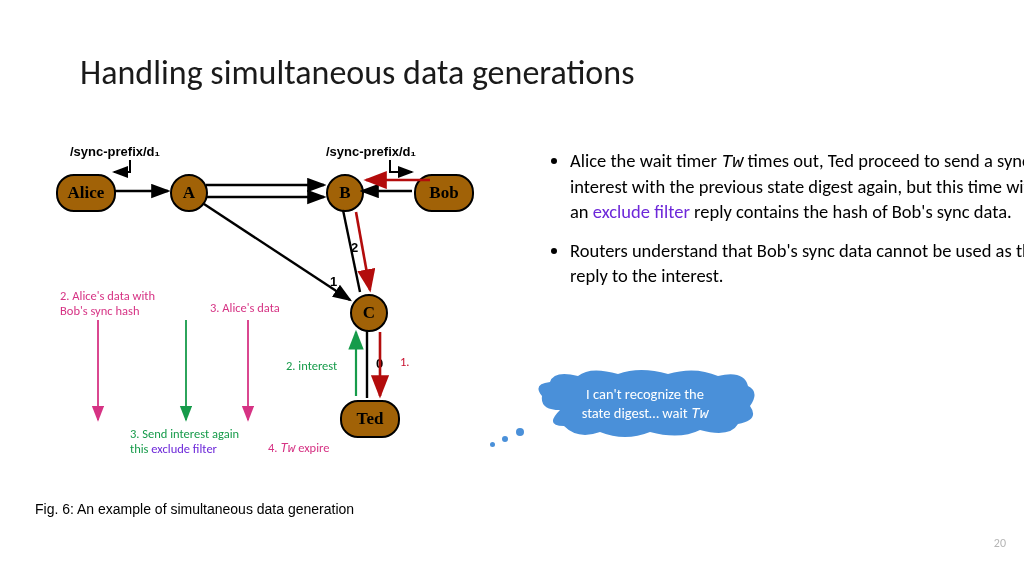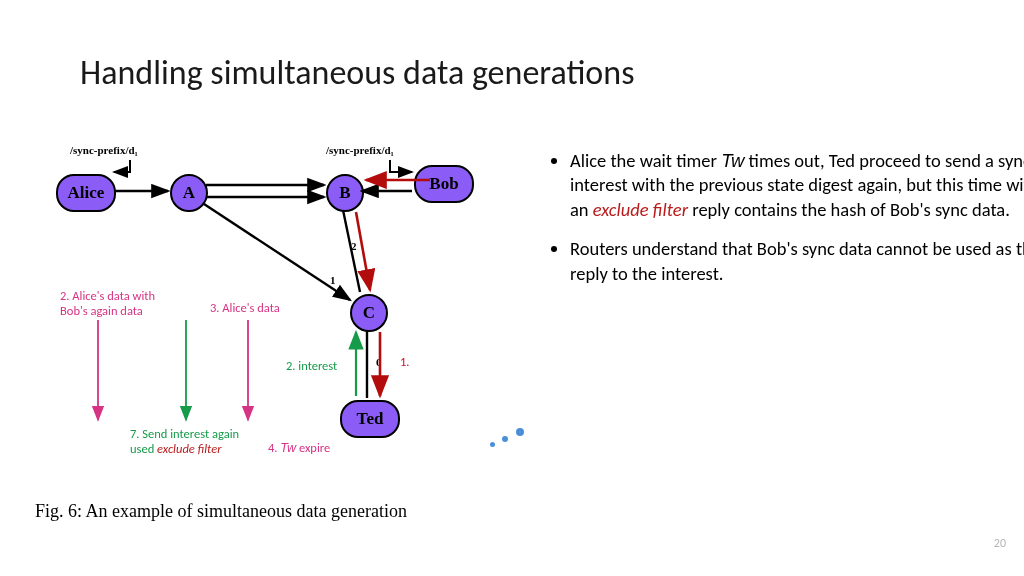--- a/index.html
+++ b/index.html
@@ -1,29 +1,29 @@
 <!DOCTYPE html>
 <html><head>
 <meta charset="utf-8">
 <style>
   html,body{margin:0;padding:0;width:1024px;height:576px;font-family:"Segoe UI",Calibri,Arial,sans-serif;background:#fff;color:#000;overflow:hidden}
   .slide{position:relative;width:1024px;height:560px}
   .title{position:absolute;left:80px;top:52px;font-size:34px;font-weight:400;color:#1a1a1a}
   .page-num{position:absolute;right:18px;bottom:10px;font-size:12px;color:#b5b5b5}
-  .figcap{position:absolute;left:35px;top:501px;font-size:18px;font-family:Liberation Serif, serif}
+  .figcap{position:absolute;left:35px;top:501px;font-size:14px;font-family:Liberation Sans, sans-serif}
   .bullets{position:absolute;left:530px;top:130px;width:478px;font-size:18.5px;line-height:1.35}
   .bullets li{margin-bottom:14px}
-  .em-orange{color:#b91c1c;font-style:italic}
-  .em-serif{font-style:italic;font-family:Liberation Sans, sans-serif}
+  .em-orange{color:#6d28d9;}
+  .em-serif{font-style:italic;font-family:Liberation Mono, monospace}
   
   .diag{position:absolute;left:30px;top:130px;width:480px;height:360px}
-  .node{position:absolute;border:2px solid #000;border-radius:50%;background:#8b5cf6;display:flex;align-items:center;justify-content:center;font-family:"Times New Roman",serif;font-size:17px;font-weight:700}
+  .node{position:absolute;border:2px solid #000;border-radius:50%;background:#a16207;display:flex;align-items:center;justify-content:center;font-family:"Times New Roman",serif;font-size:17px;font-weight:700}
   .node.big{width:56px;height:34px;border-radius:18px}
   .node.sq{width:34px;height:34px}
-  .lbl{position:absolute;font-family:Liberation Serif, serif;font-size:11px;font-weight:700;white-space:nowrap}
+  .lbl{position:absolute;font-family:Liberation Sans, sans-serif;font-size:13px;font-weight:700;white-space:nowrap}
   .ann{position:absolute;font-size:12.5px;line-height:1.2;white-space:nowrap}
   .pink{color:#d63384}
   .green{color:#169b4a}
   .red{color:#c8102e}
   
   .cloud{position:absolute;left:530px;top:370px;width:230px;height:68px}
   .cloud .body{position:absolute;inset:0;display:flex;align-items:center;justify-content:center;text-align:center;color:#fff;font-size:14.5px;padding:0 10px;line-height:1.25}
   .cloud svg{position:absolute;inset:0}
   .dot{position:absolute;border-radius:50%;background:#4a90d9}
   svg.wires{position:absolute;inset:0;overflow:visible}
@@ -36,39 +36,50 @@
   <div class="page-num">20</div>
   <div class="figcap">Fig. 6: An example of simultaneous data generation</div>
 
   <ul class="bullets">
     <li>
       <span>Alice the wait timer </span><span class="em-serif">Tw</span><span> times out, Ted proceed to send a sync interest with the previous state digest again, but this time with an </span><span class="em-orange">exclude filter</span><span> reply contains the hash of Bob's sync data.</span>
     </li>
     <li><span>Routers understand that Bob's sync data cannot be used as the reply to the interest.</span></li>
   </ul>
 
+  <div class="cloud">
+    <svg viewBox="0 0 230 68">
+      <path d="M30 40 Q10 40 12 26 Q2 14 20 12 Q24 0 48 6 Q60 -4 88 4 Q110 -4 138 4 Q165 -4 188 6 Q214 0 218 16 Q230 22 220 36 Q230 50 208 54 Q200 68 170 60 Q150 70 120 62 Q95 72 70 62 Q48 70 34 56 Q14 56 30 40 Z" fill="#4a90d9"></path>
+    </svg>
+    <div class="body">
+      <div>
+        <span>I can't recognize the</span><br>
+        <span>state digest… wait </span><span class="em-serif">Tw</span>
+      </div>
+    </div>
+  </div>
   <div class="dot" style="left:516px;top:428px;width:8px;height:8px"></div>
   <div class="dot" style="left:502px;top:436px;width:6px;height:6px"></div>
   <div class="dot" style="left:490px;top:442px;width:5px;height:5px"></div>
 
   <div class="diag">
 
     <div class="lbl" style="left:40px;top:14px">/sync-prefix/d₁</div>
     <div class="lbl" style="left:296px;top:14px">/sync-prefix/d₁</div>
 
     <div class="node big" style="left:26px;top:44px">
         <span>Alice</span>
       </div>
     <div class="node sq" style="left:140px;top:44px">
         <span>A</span>
       </div>
     <div class="node sq" style="left:296px;top:44px">
         <span>B</span>
       </div>
-    <div class="node big" style="left:384px;top:35px">
+    <div class="node big" style="left:384px;top:44px">
         <span>Bob</span>
       </div>
     <div class="node sq" style="left:320px;top:164px">
         <span>C</span>
       </div>
     <div class="node big" style="left:310px;top:270px">
         <span>Ted</span>
       </div>
 
     <div class="lbl" style="left:321px;top:110px">2</div>
@@ -113,19 +124,19 @@
       <line x1="218" y1="190" x2="218" y2="290" stroke="#d63384" stroke-width="1.8" marker-end="url(#arP)"></line>
     </svg>
 
     <div class="ann red" style="left:370px;top:224px">1.</div>
     <div class="ann green" style="left:256px;top:228px">2. interest</div>
     <div class="ann pink" style="left:180px;top:170px">3. Alice's data</div>
     <div class="ann pink" style="left:238px;top:310px">
       <span>4. </span><span class="em-serif">Tw</span><span> expire</span>
     </div>
     <div class="ann green" style="left:100px;top:296px">
-      <span>7. Send interest again</span><br><span>used </span><span class="em-orange">exclude filter</span>
+      <span>3. Send interest again</span><br><span>this </span><span class="em-orange">exclude filter</span>
     </div>
     <div class="ann pink" style="left:30px;top:158px">
-      <span>2. Alice's data with</span><br><span>Bob's again data</span>
+      <span>2. Alice's data with</span><br><span>Bob's sync hash</span>
     </div>
   </div>
 </div>
 
 </body></html>

